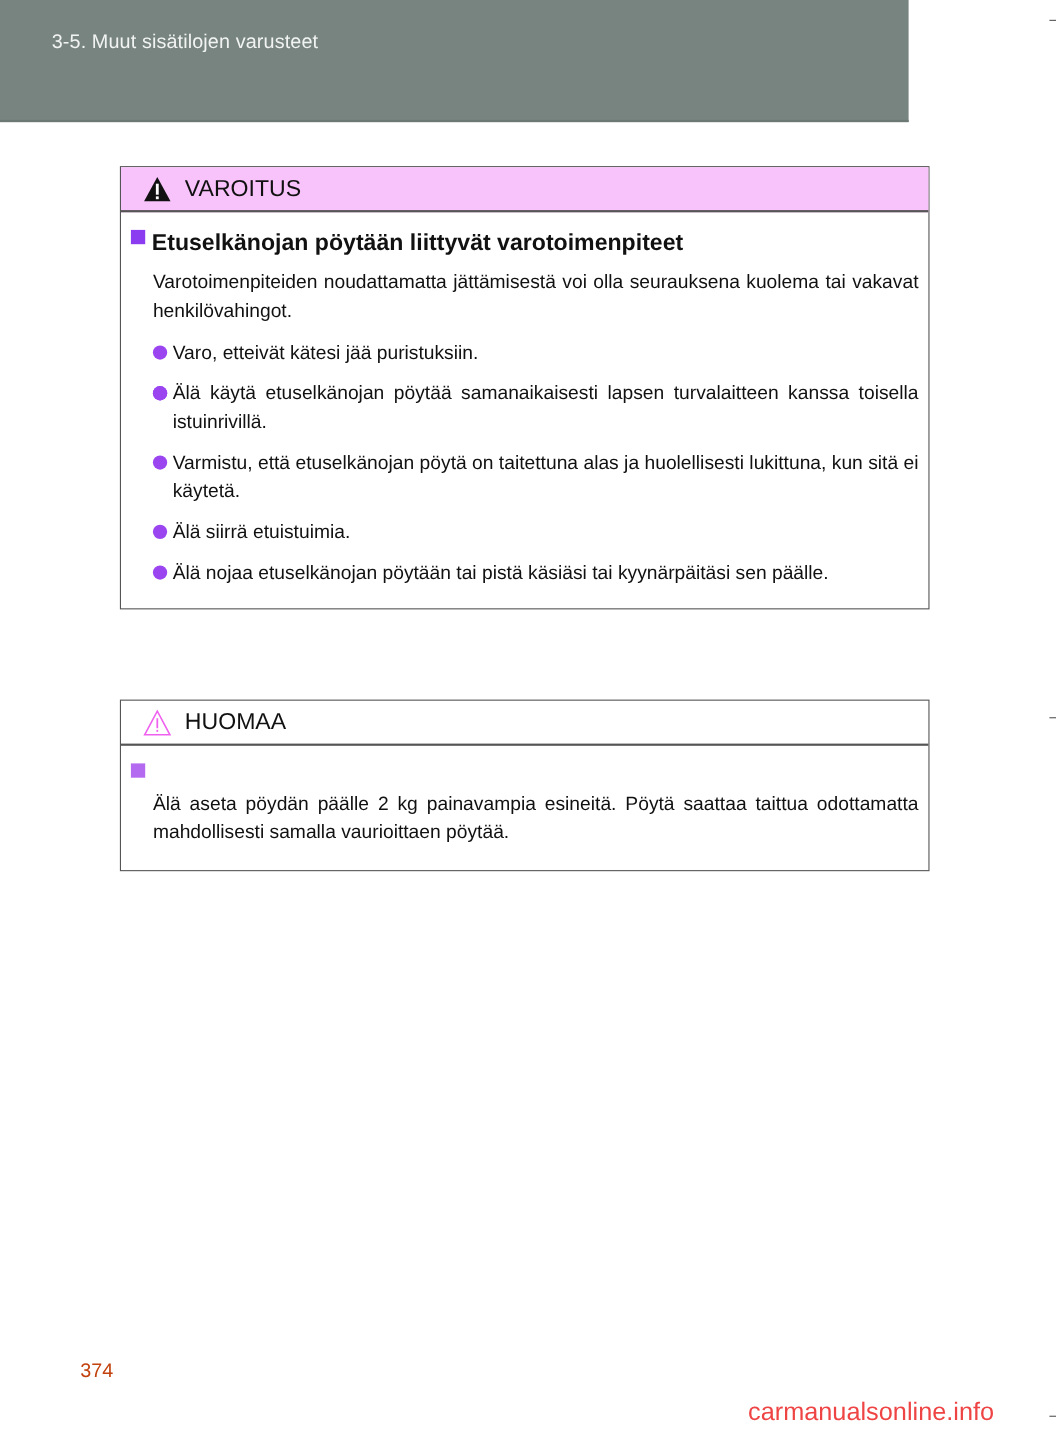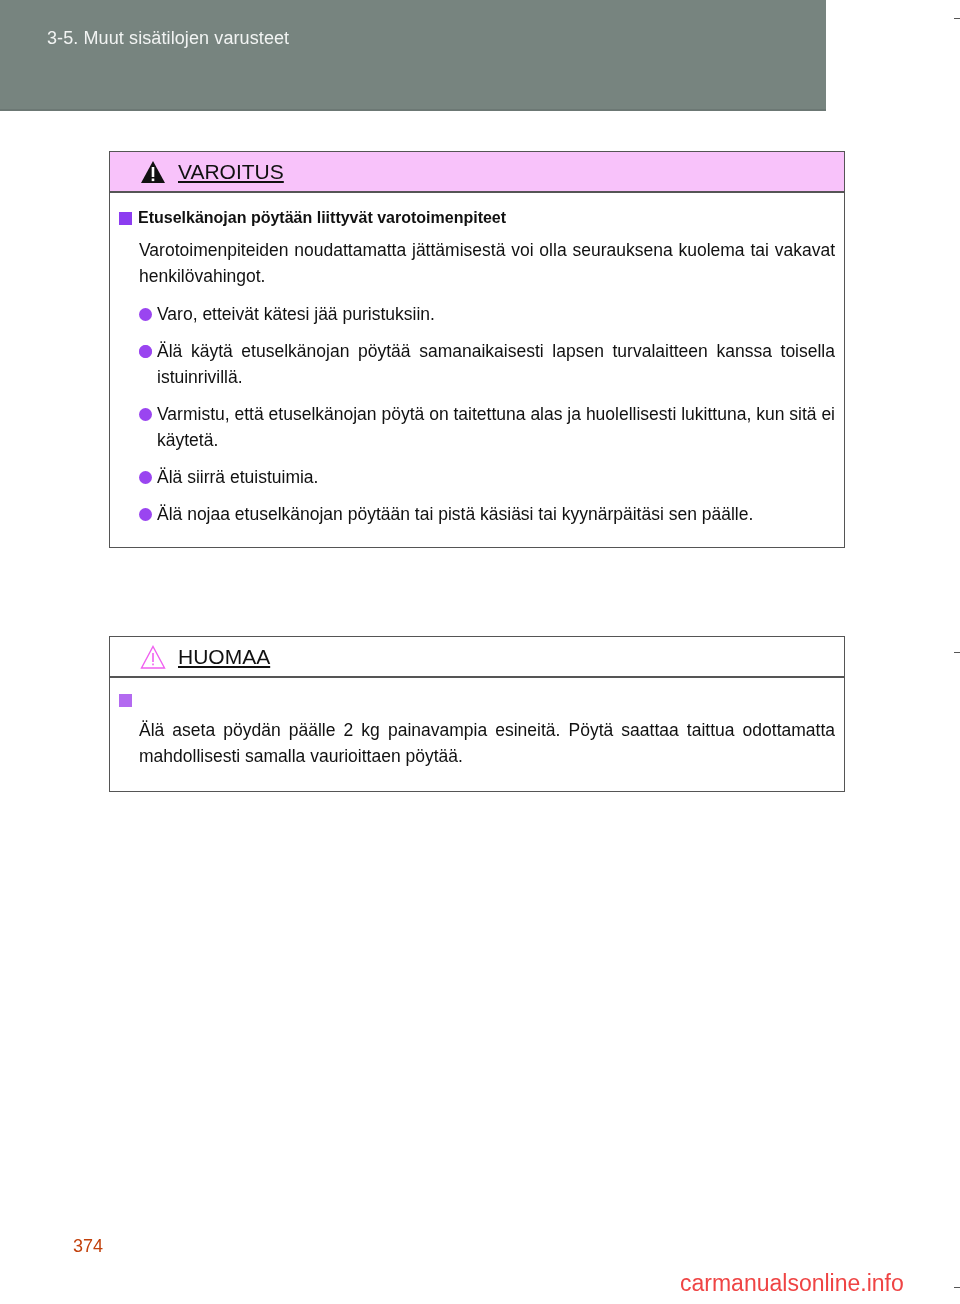--- a/index.html
+++ b/index.html
@@ -21,30 +21,30 @@
     .crop-mark { position: absolute; background: #555; height: 1px; width: 6px; right: 0; }
 
     .box {
       position: absolute; left: 109px; width: 734px;
       border: 1px solid #555;
       background: #fff;
     }
     .box-head {
       height: 39px; border-bottom: 2px solid #555;
       display: flex; align-items: center;
-      padding-left: 30px;
-      font-size: 21px; color: #111; text-decoration: underline;
+      padding-left: 20px;
+      font-size: 21px; color: #111;
     }
     .box-head.warn { background: #f8c2fa; }
     .box-head .icon { width: 26px; height: 24px; margin-right: 12px; display: inline-block; }
     .box-head .icon svg { width: 26px; height: 24px; display: block; }
     .box-body { padding: 16px 9px 20px 9px; }
 
     .sec-title {
-      font-weight: bold; font-size: 16px; display: flex; align-items: center;
+      font-weight: bold; font-size: 21px; display: flex; align-items: flex-start;
       margin-bottom: 10px;
     }
     .sq { width: 13px; height: 13px; margin-right: 6px; display: inline-block; }
     .para {
       font-size: 17.5px; line-height: 26px; text-align: justify;
       padding-left: 20px; margin: 0 0 12px 0;
     }
     .bullet {
       position: relative; font-size: 17.5px; line-height: 26px;
       padding-left: 38px; text-align: justify; margin-bottom: 11px;

